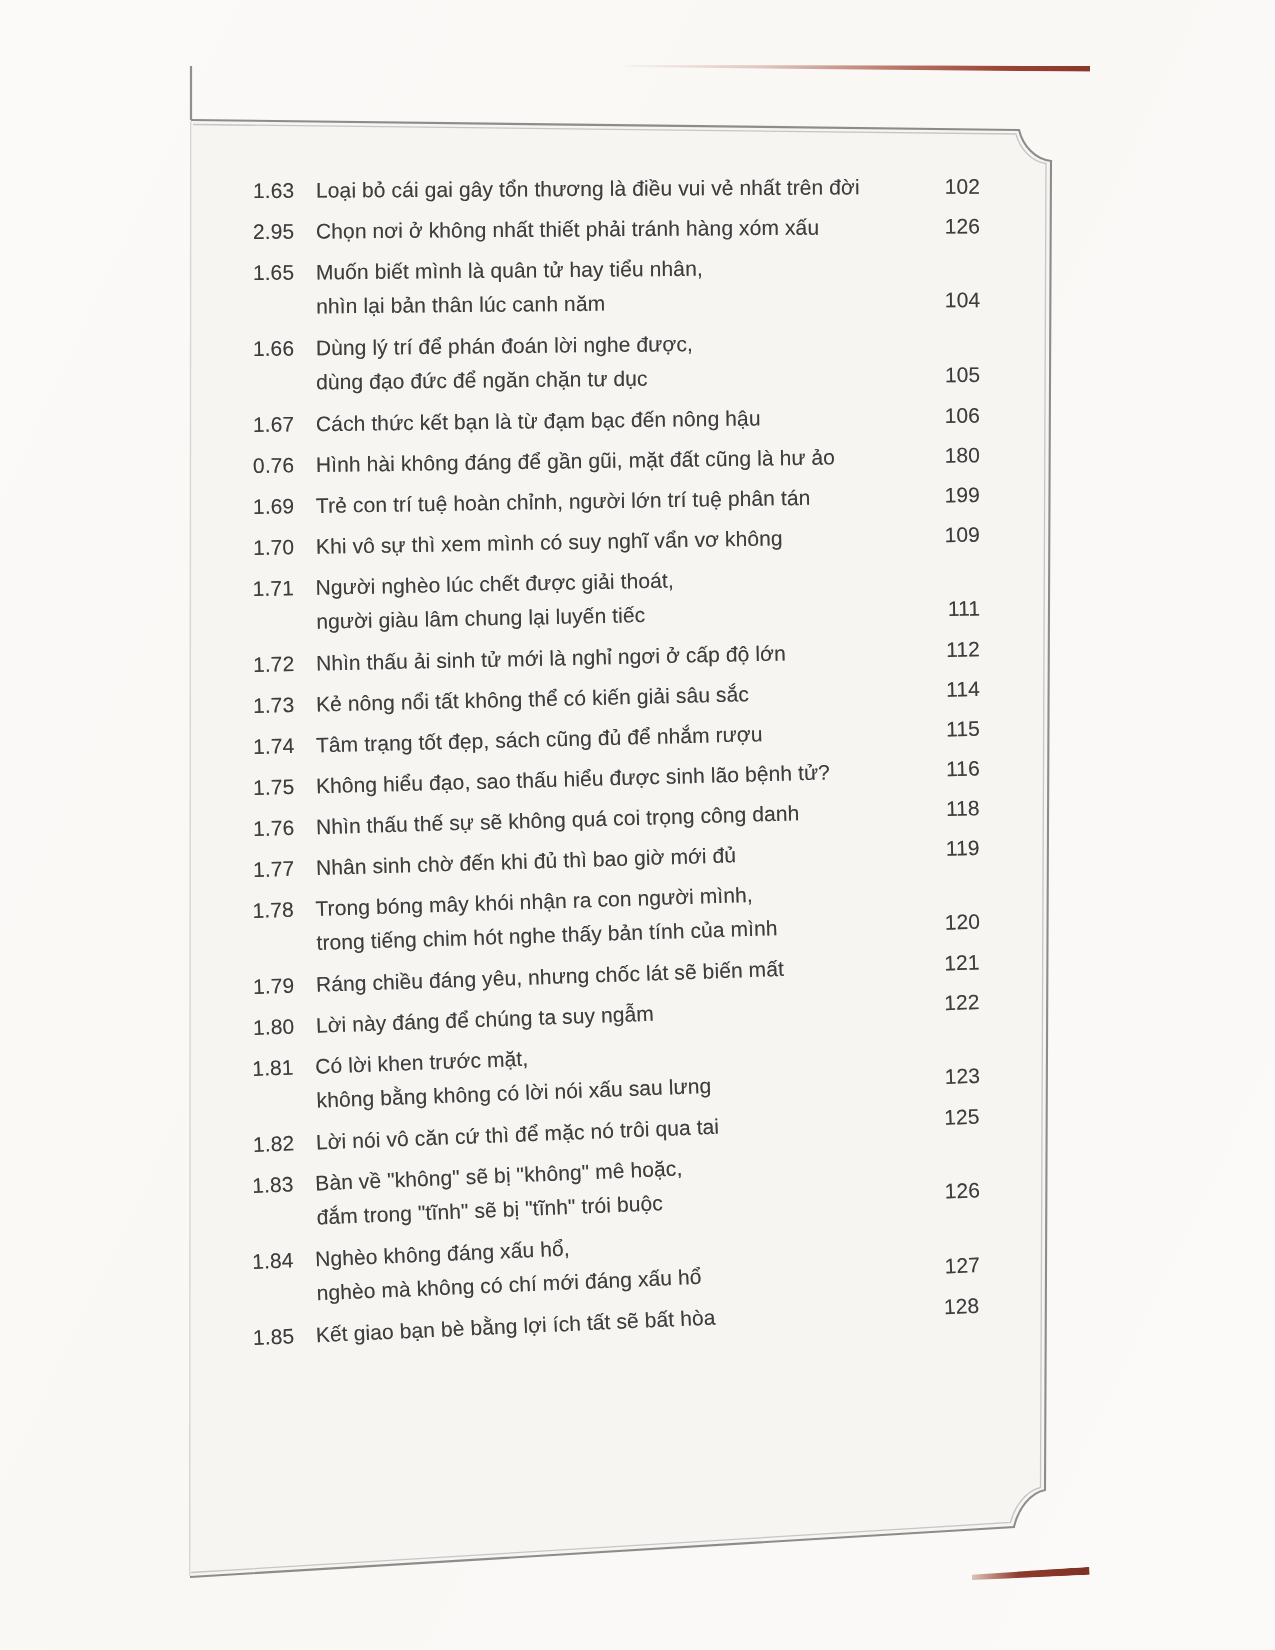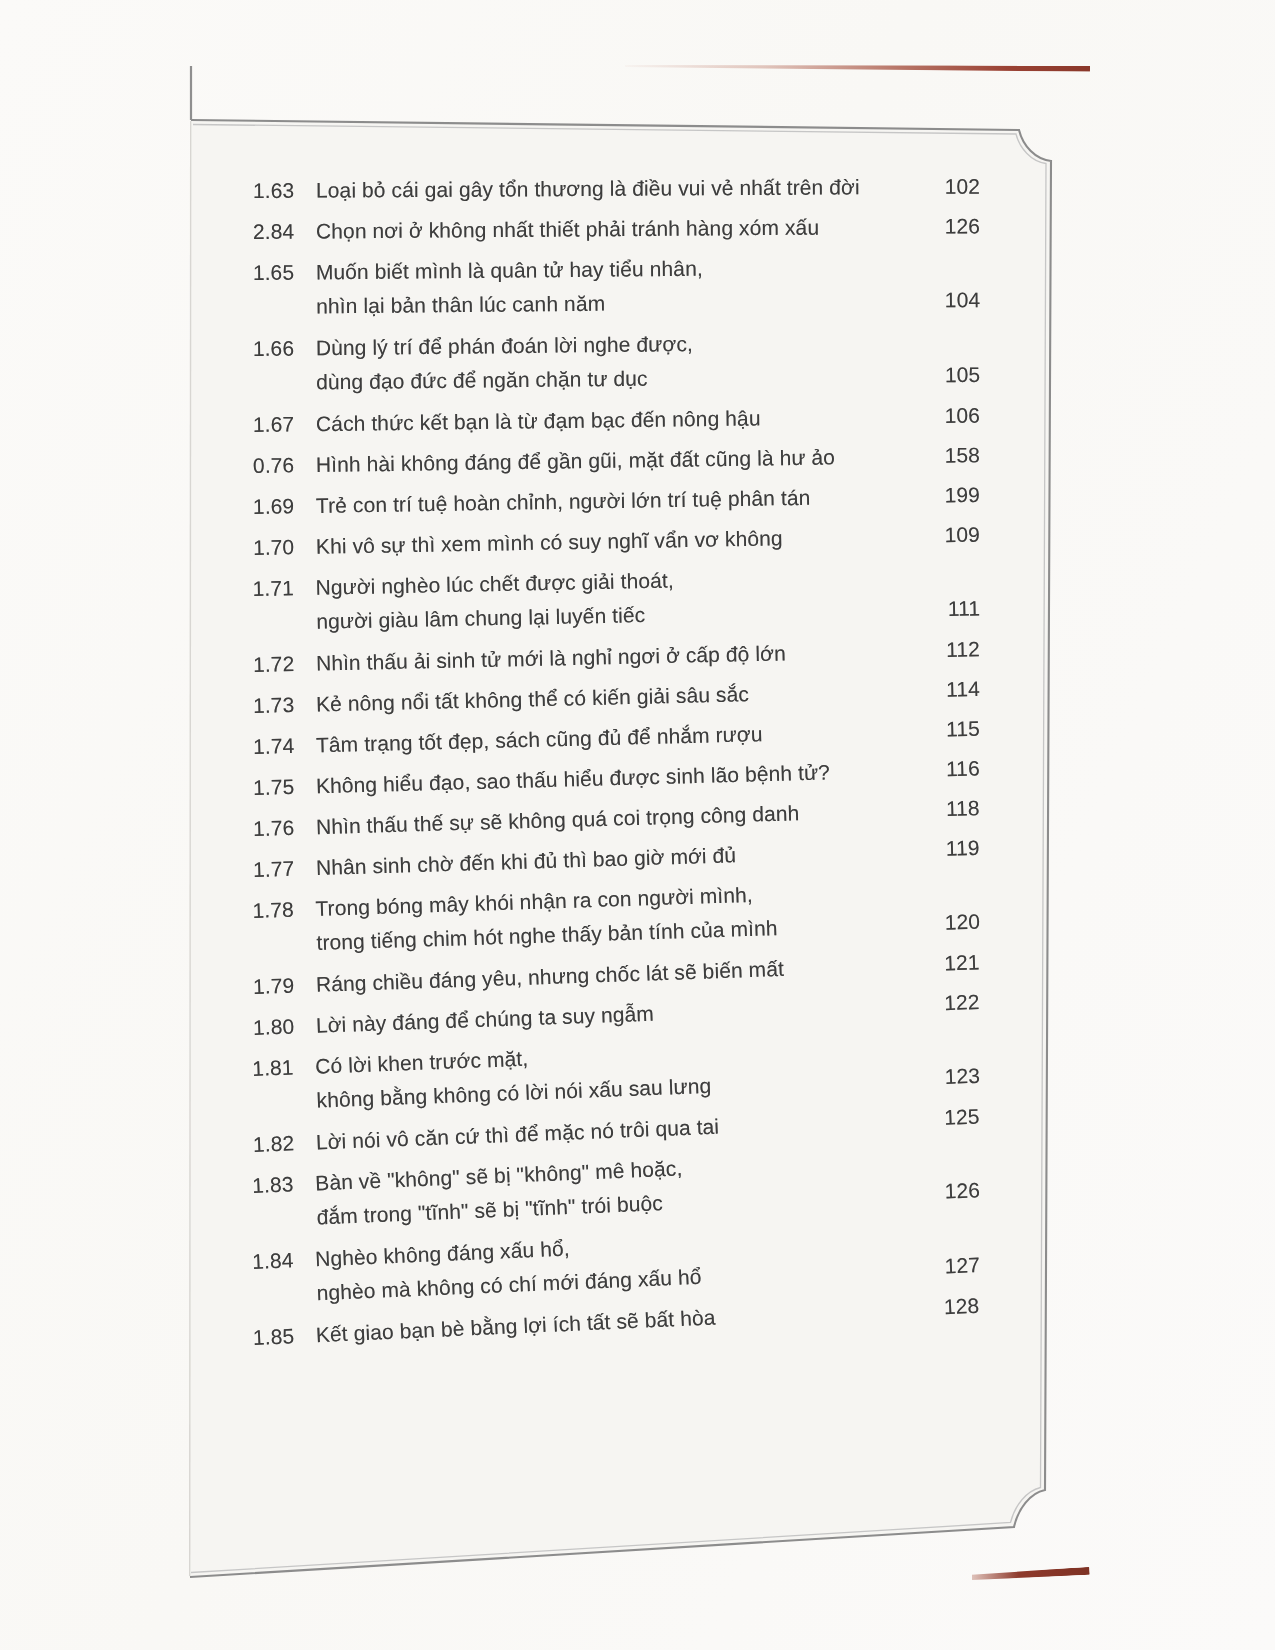--- a/index.html
+++ b/index.html
@@ -97,21 +97,21 @@
 
   <div class="toc">
       <div class="entry" style="--i: 0;">
       <span class="num">1.63</span>
       <span class="title">
           <span class="tl">Loại bỏ cái gai gây tổn thương là điều vui vẻ nhất trên đời</span>
         </span>
       <span class="pg">102</span>
     </div>
       <div class="entry" style="--i: 1;">
-      <span class="num">2.84</span>
+      <span class="num">2.95</span>
       <span class="title">
           <span class="tl">Chọn nơi ở không nhất thiết phải tránh hàng xóm xấu</span>
         </span>
       <span class="pg">126</span>
     </div>
       <div class="entry multi" style="--i: 2;">
       <span class="num">1.65</span>
       <span class="title">
           <span class="tl">Muốn biết mình là quân tử hay tiểu nhân,</span>
           <span class="tl">nhìn lại bản thân lúc canh năm</span>
@@ -131,21 +131,21 @@
       <span class="title">
           <span class="tl">Cách thức kết bạn là từ đạm bạc đến nông hậu</span>
         </span>
       <span class="pg">106</span>
     </div>
       <div class="entry" style="--i: 5;">
       <span class="num">0.76</span>
       <span class="title">
           <span class="tl">Hình hài không đáng để gần gũi, mặt đất cũng là hư ảo</span>
         </span>
-      <span class="pg">158</span>
+      <span class="pg">180</span>
     </div>
       <div class="entry" style="--i: 6;">
       <span class="num">1.69</span>
       <span class="title">
           <span class="tl">Trẻ con trí tuệ hoàn chỉnh, người lớn trí tuệ phân tán</span>
         </span>
       <span class="pg">199</span>
     </div>
       <div class="entry" style="--i: 7;">
       <span class="num">1.70</span>

